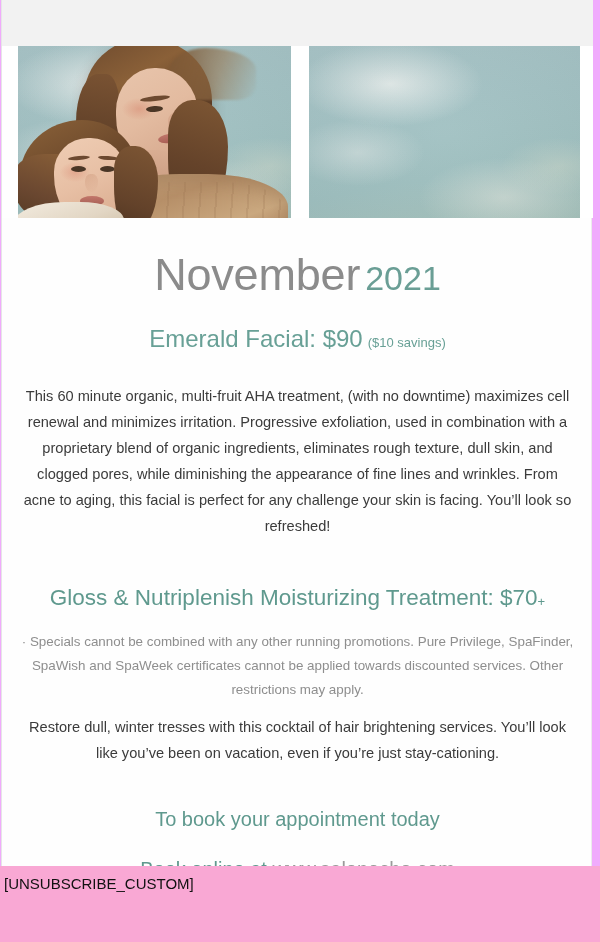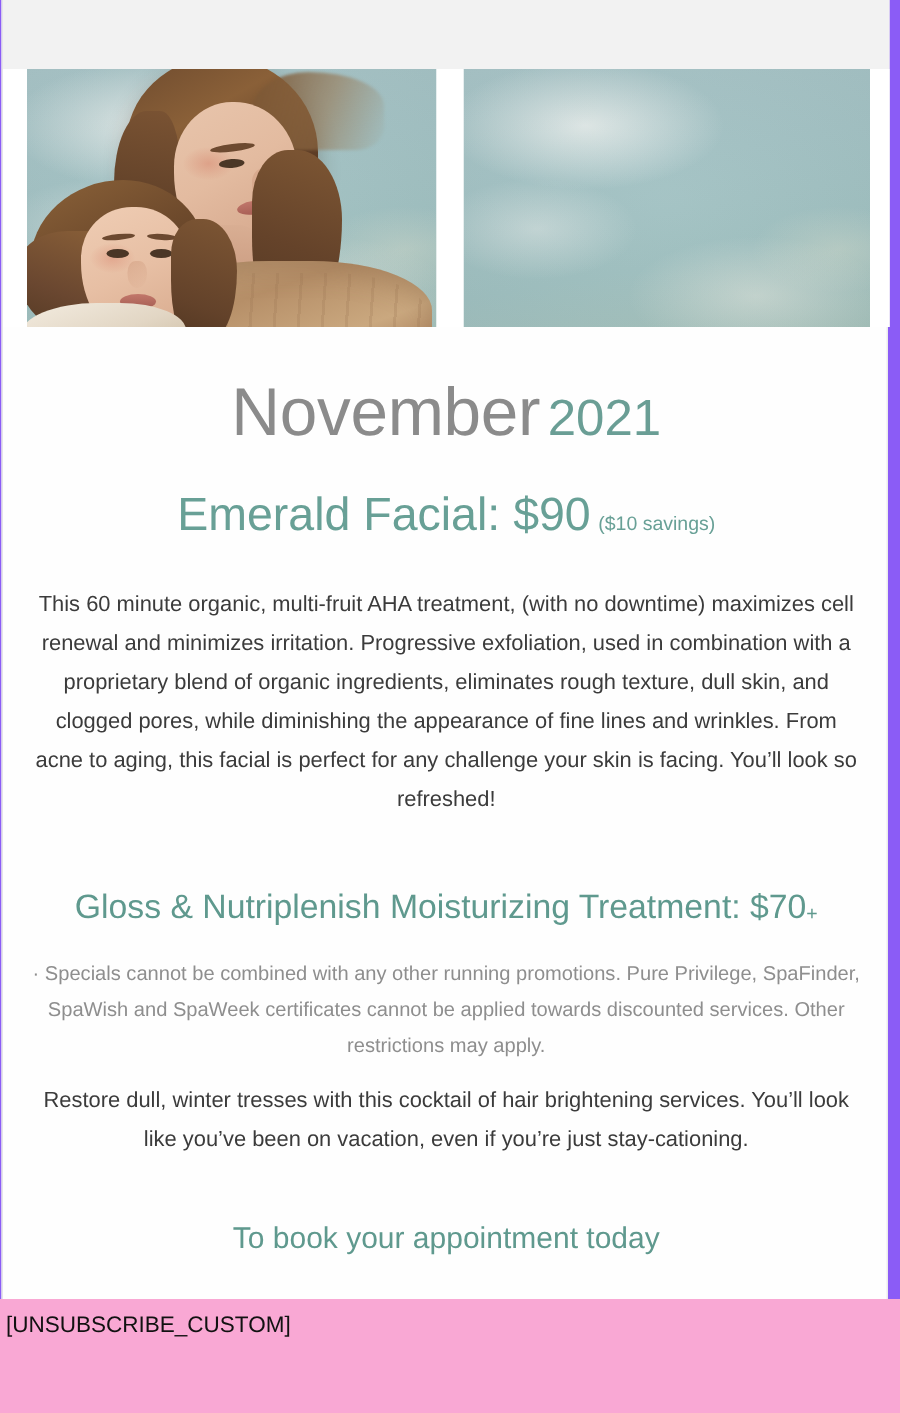--- a/index.html
+++ b/index.html
@@ -15,21 +15,21 @@
     position: relative;
   }
 
   
   #email-root {
     position: absolute;
     left: 0;
     top: 0;
     width: 600px;
     height: 866px;
-    background: #8b5cf6;
+    background: #f0abfc;
     box-sizing: border-box;
   }
 
   #email-card {
     position: absolute;
     left: 1px;
     top: 0;
     width: 591px;
     height: 866px;
     background: #fefefe;
@@ -293,21 +293,21 @@
   }
 
   #facial-heading {
     margin: 0;
     padding-top: 30px;
     line-height: 1;
     white-space: nowrap;
     font-weight: normal;
   }
   .facial-title {
-    font-size: 31px;
+    font-size: 24px;
     color: #68a096;
   }
   .facial-savings {
     font-size: 13px;
     color: #68a096;
     padding-left: 5px;
   }
 
   #facial-body {
     margin: 18px auto;

